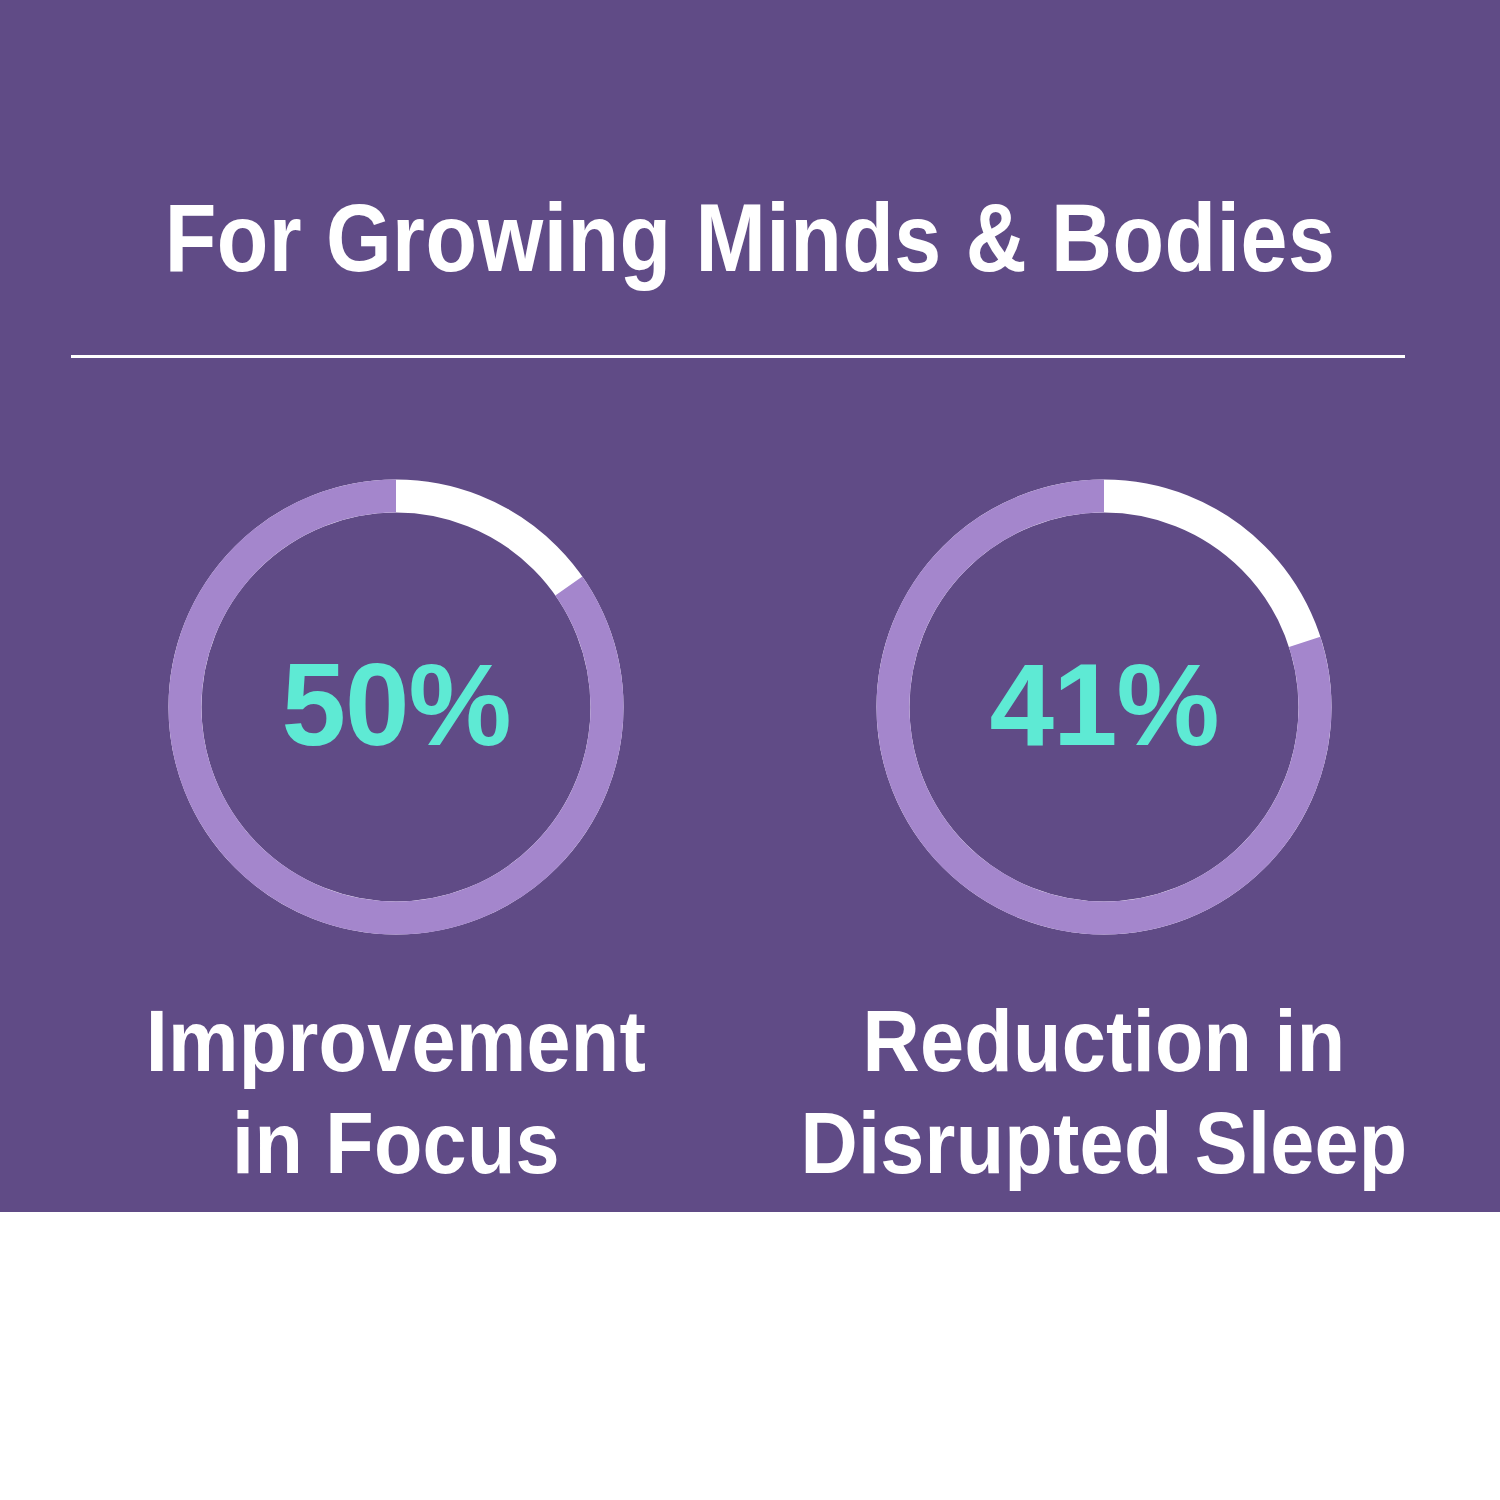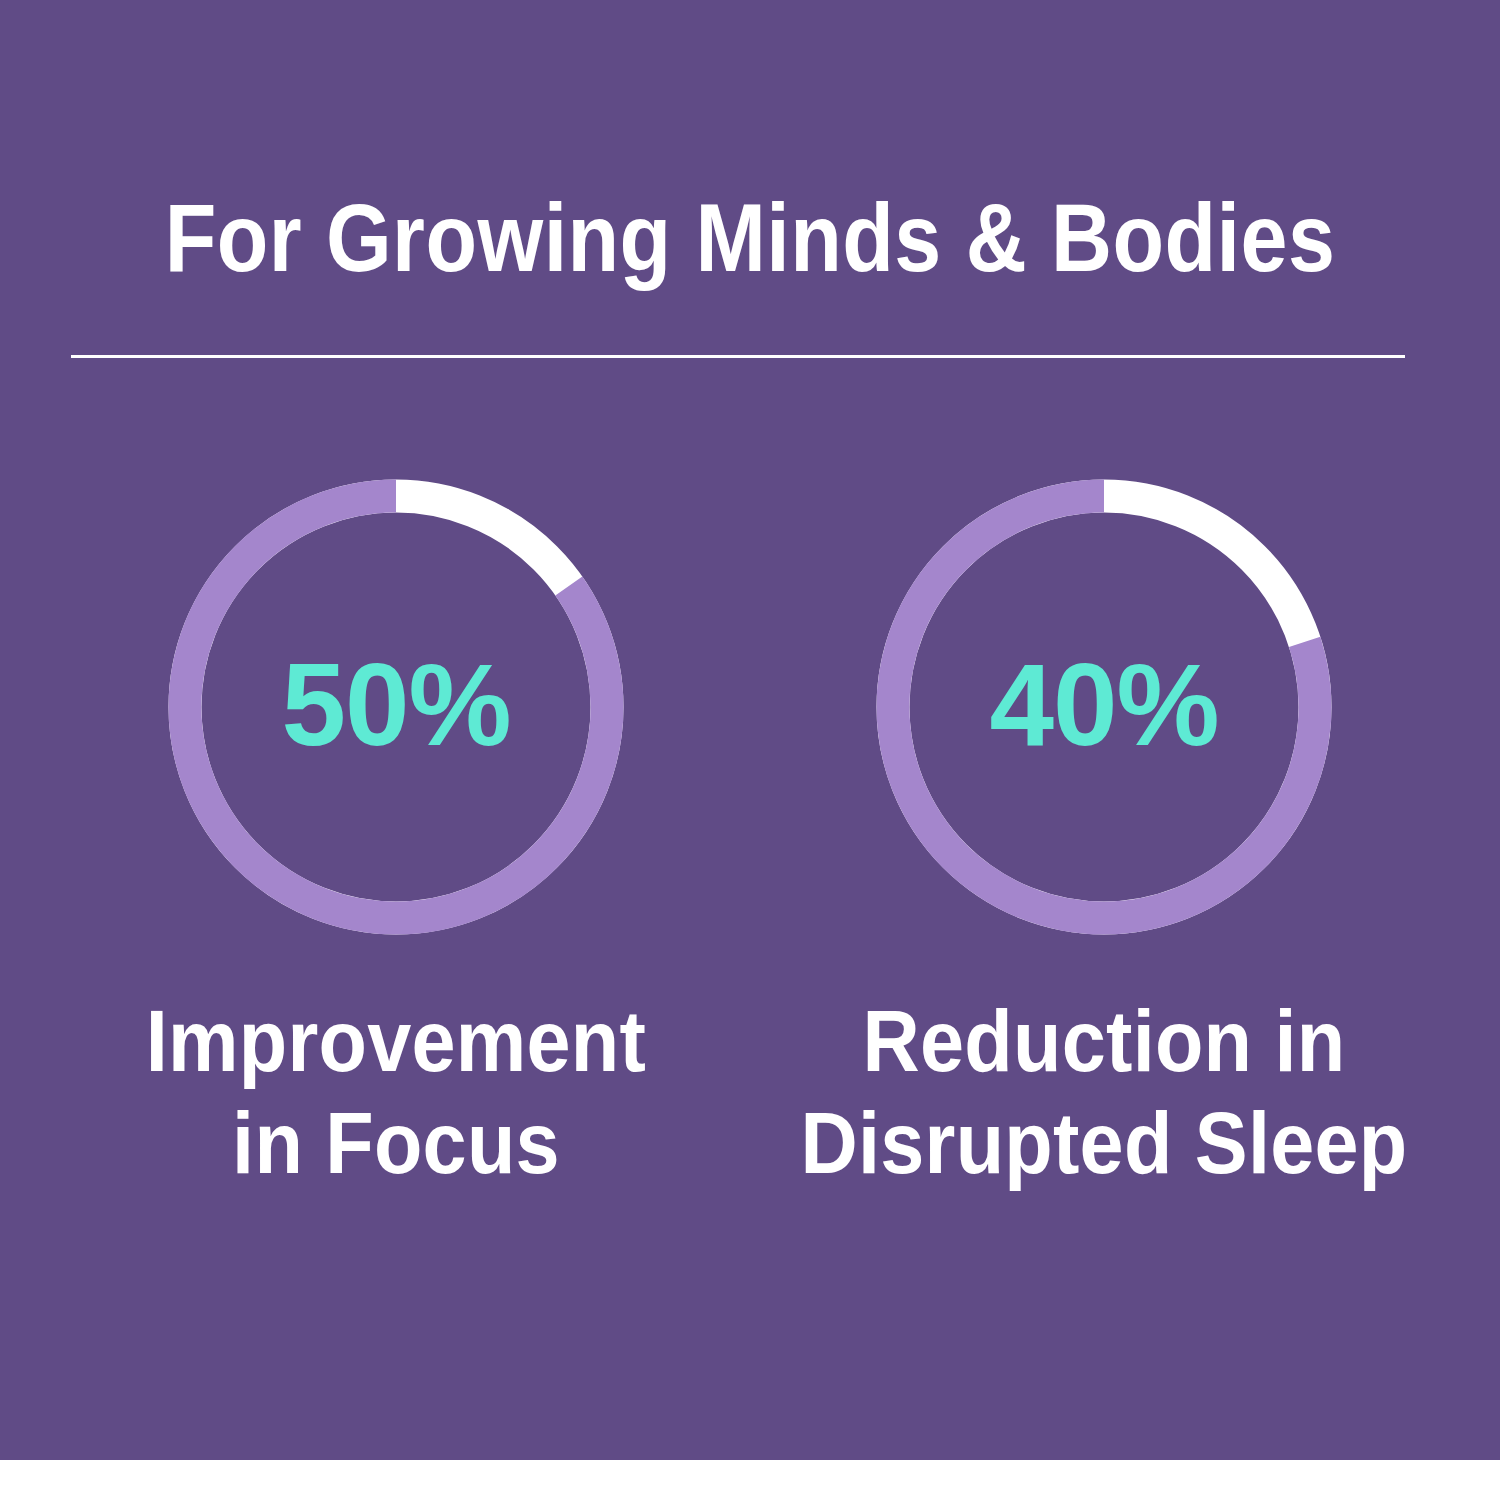--- a/index.html
+++ b/index.html
@@ -5,21 +5,21 @@
 <style>
   html, body {
     margin: 0;
     padding: 0;
     background: #ffffff;
   }
 
   #canvas {
     position: relative;
     width: 1500px;
-    height: 1460px;
+    height: 1212px;
     overflow: hidden;
     background: #604b86;
     font-family: "Liberation Sans", "DejaVu Sans", sans-serif;
     -webkit-font-smoothing: antialiased;
   }
 
   
   .header-block {
     position: absolute;
     left: 0;
@@ -153,21 +153,21 @@
       </div>
     </div>
 
     <div class="stat-card card-right">
       <div class="donut-wrap">
         <svg class="donut-svg" viewBox="0 0 474 474">
           <circle cx="237" cy="237" r="211" fill="none" stroke="#ffffff" stroke-width="33"></circle>
 
           <path d="M 237.00 26.00 A 211 211 0 1 0 437.67 171.80" fill="none" stroke="#a486cc" stroke-width="33"></path>
         </svg>
-        <div class="donut-value">40%</div>
+        <div class="donut-value">41%</div>
       </div>
       <div class="stat-label">
         <span class="label-line">Reduction in</span>
         <span class="label-line">Disrupted Sleep</span>
       </div>
     </div>
 
   </div>
 </div>
 

